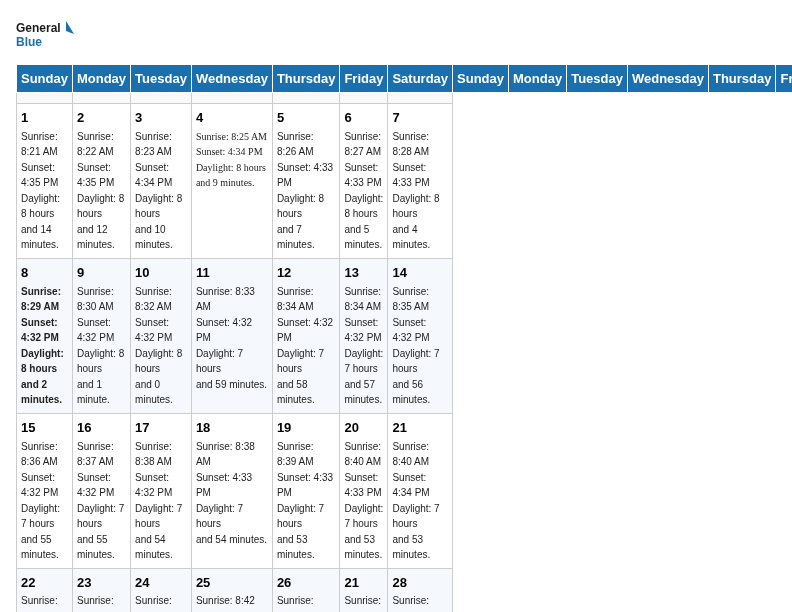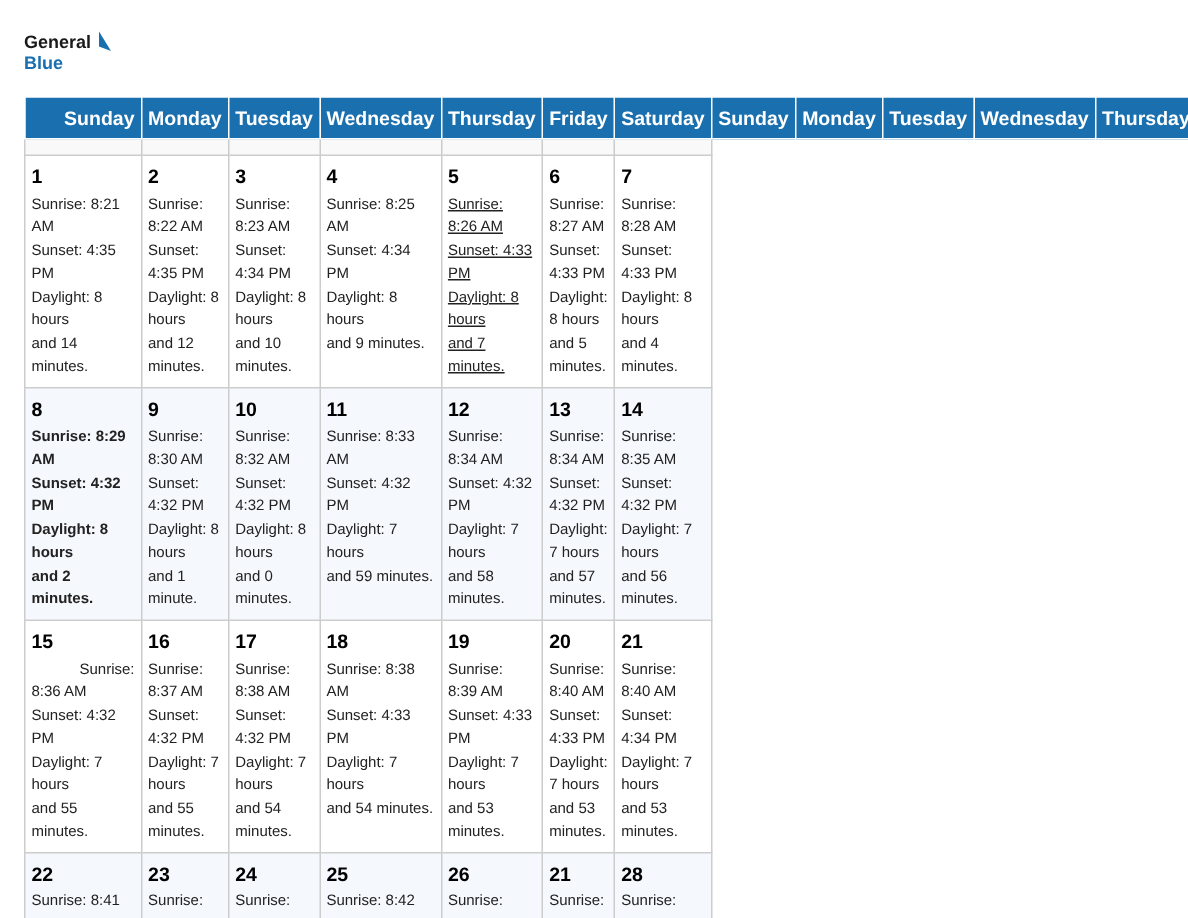--- a/index.html
+++ b/index.html
@@ -123,25 +123,25 @@
 Daylight: 8 hours
 and 14 minutes.</span></td>
         <td><span class="day-num">2</span><span class="day-info" style="white-space: pre-line;">Sunrise: 8:22 AM
 Sunset: 4:35 PM
 Daylight: 8 hours
 and 12 minutes.</span></td>
         <td><span class="day-num">3</span><span class="day-info" style="white-space: pre-line;">Sunrise: 8:23 AM
 Sunset: 4:34 PM
 Daylight: 8 hours
 and 10 minutes.</span></td>
-        <td><span class="day-num">4</span><span class="day-info" style="white-space: pre-line;">Sunrise: 8:25 AM
+        <td><span class="day-num">4</span><span class="day-info" style="white-space: pre-line; font-family: Liberation Serif, serif;">Sunrise: 8:25 AM
 Sunset: 4:34 PM
 Daylight: 8 hours
 and 9 minutes.</span></td>
-        <td><span class="day-num">5</span><span class="day-info" style="white-space: pre-line; text-decoration: underline;">Sunrise: 8:26 AM
+        <td><span class="day-num">5</span><span class="day-info" style="white-space: pre-line;">Sunrise: 8:26 AM
 Sunset: 4:33 PM
 Daylight: 8 hours
 and 7 minutes.</span></td>
         <td><span class="day-num">6</span><span class="day-info" style="white-space: pre-line;">Sunrise: 8:27 AM
 Sunset: 4:33 PM
 Daylight: 8 hours
 and 5 minutes.</span></td>
         <td><span class="day-num">7</span><span class="day-info" style="white-space: pre-line;">Sunrise: 8:28 AM
 Sunset: 4:33 PM
 Daylight: 8 hours
@@ -171,21 +171,21 @@
         <td><span class="day-num">13</span><span class="day-info" style="white-space: pre-line;">Sunrise: 8:34 AM
 Sunset: 4:32 PM
 Daylight: 7 hours
 and 57 minutes.</span></td>
         <td><span class="day-num">14</span><span class="day-info" style="white-space: pre-line;">Sunrise: 8:35 AM
 Sunset: 4:32 PM
 Daylight: 7 hours
 and 56 minutes.</span></td>
       </tr>
       <tr>
-        <td><span class="day-num">15</span><span class="day-info" style="white-space: pre-line; margin-left: 32px;">Sunrise: 8:36 AM
+        <td><span class="day-num">15</span><span class="day-info" style="white-space: pre-line;">Sunrise: 8:36 AM
 Sunset: 4:32 PM
 Daylight: 7 hours
 and 55 minutes.</span></td>
         <td><span class="day-num">16</span><span class="day-info" style="white-space: pre-line;">Sunrise: 8:37 AM
 Sunset: 4:32 PM
 Daylight: 7 hours
 and 55 minutes.</span></td>
         <td><span class="day-num">17</span><span class="day-info" style="white-space: pre-line;">Sunrise: 8:38 AM
 Sunset: 4:32 PM
 Daylight: 7 hours

